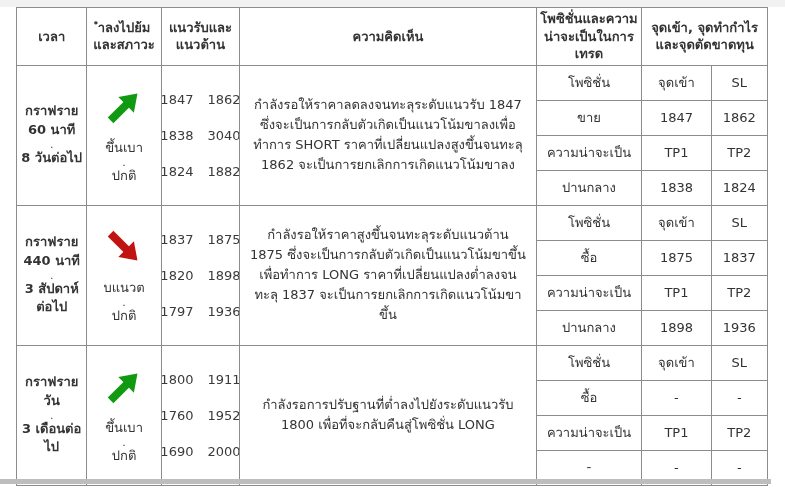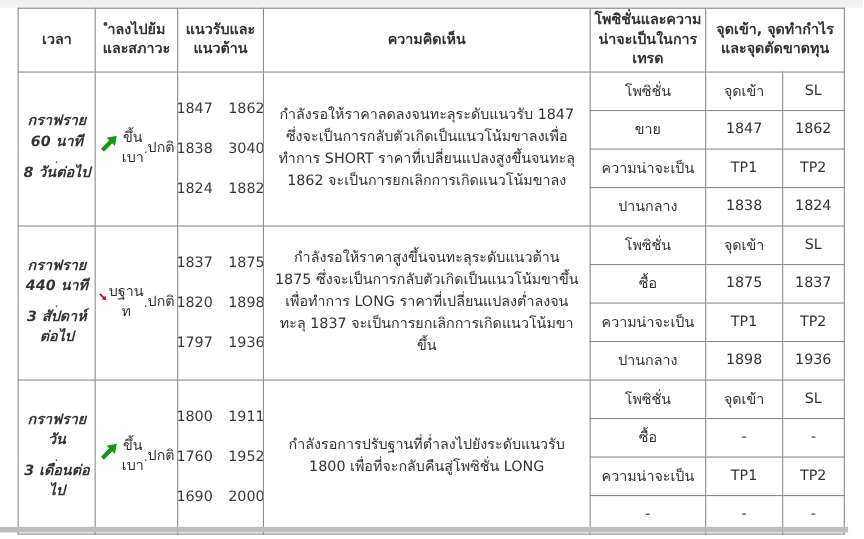--- a/index.html
+++ b/index.html
@@ -8,24 +8,24 @@
   .page { position: relative; width: 785px; height: 490px; background: #ffffff; }
   .top-strip { position: absolute; left: 0; top: 0; width: 785px; height: 7px; background: #f1f1f1; }
   table.analysis { position: absolute; left: 16px; top: 7px; width: 752px;
     border-collapse: collapse; table-layout: fixed; }
   table.analysis td, table.analysis th { border: 1px solid #8c8c8c; vertical-align: middle;
     text-align: center; color: #333; font-size: 13px; background: #fff; overflow: hidden; }
   thead th { height: 47px; font-weight: bold; color: #222; font-size: 13px; line-height: 1.35;
     padding: 2px 3px; }
   tr.subrow td { height: 35px; }
   td.shaded { background: #f2f2f2; }
-  td.time-cell { font-weight: bold; color: #222; line-height: 1.45; padding: 2px 1px; font-style: italic; }
+  td.time-cell { font-weight: bold; color: #222; line-height: 1.45; padding: 2px 1px; }
   .dot-sep { display: block; font-size: 11px; line-height: 9px; color: #444; font-weight: normal; }
   td.trend-cell { padding: 4px 2px; }
-  .trend-inner { display: flex; flex-direction: row; align-items: center; justify-content: flex-end; }
+  .trend-inner { display: flex; flex-direction: column; align-items: center; justify-content: flex-end; }
   .trend-inner svg { margin-bottom: 10px; }
   .trend-label { font-size: 13px; color: #333; line-height: 1.4; }
   td.levels-cell { padding: 2px; }
   .levels-inner { display: flex; flex-direction: column; justify-content: center; gap: 21px; }
   .level-line { display: flex; justify-content: center; gap: 14px; color: #3a3a3a; font-size: 13px; }
   td.comment-cell { text-align: left; padding: 6px 9px; line-height: 1.55; color: #333; font-size: 13px; }
   td.sub-c1 { padding: 2px 4px; font-family: Liberation Mono, monospace; }
   .h-scrollbar { position: absolute; left: 0; top: 479px; width: 771px; height: 5px; background: #bdbdbd; }
 </style>
 </head>
@@ -119,21 +119,21 @@
           <span>3 สัปดาห์ต่อไป</span>
         </td>
         <td class="trend-cell" rowspan="4">
           <div class="trend-inner">
             <svg width="44" height="44" viewBox="0 0 44 44">
               <g transform="rotate(45 22 22)">
                 <rect x="3" y="18" width="24" height="8" fill="#c01312"></rect>
                 <polygon points="25,11 41,22 25,33" fill="#c01312"></polygon>
               </g>
             </svg>
-            <span class="trend-label">บฐานท</span>
+            <span class="trend-label">บแนวต</span>
             <span class="dot-sep">.</span>
             <span class="trend-label">ปกติ</span>
           </div>
         </td>
         <td class="levels-cell" rowspan="4">
           <div class="levels-inner">
             <div class="level-line">
               <span>1837</span>
               <span>1875</span>
             </div>

